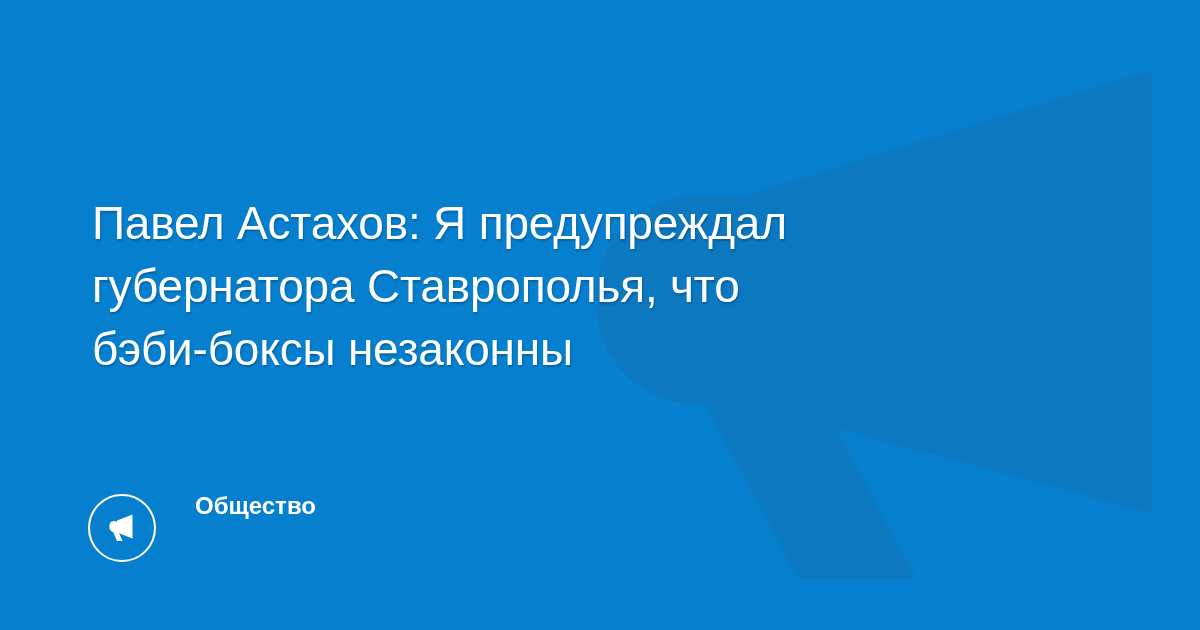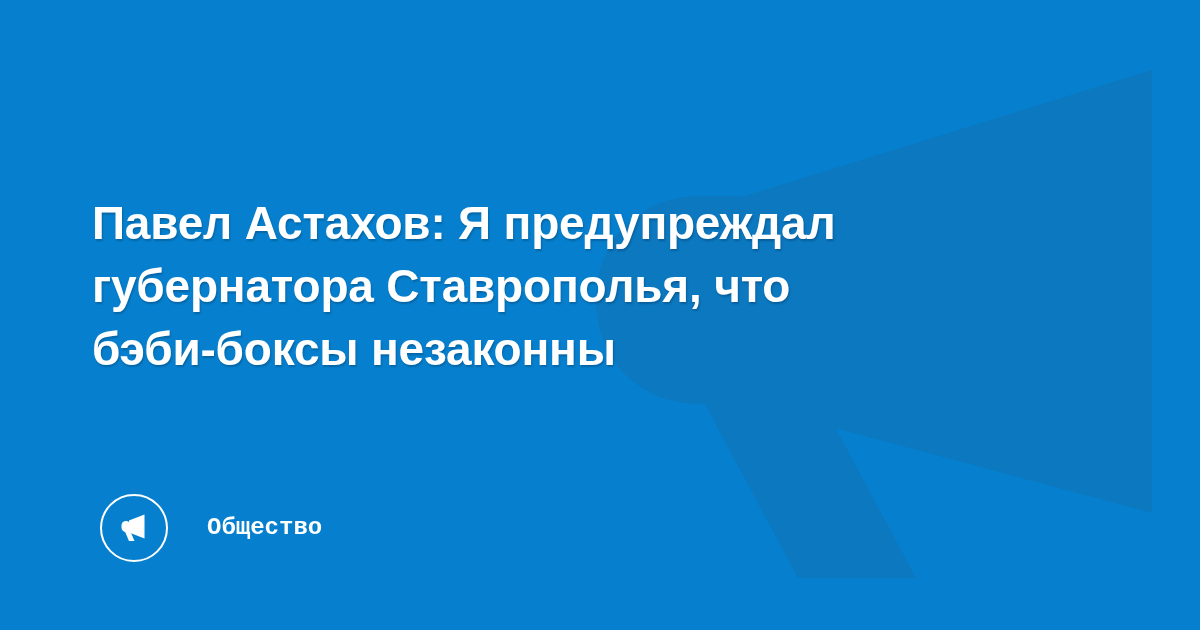--- a/index.html
+++ b/index.html
@@ -56,35 +56,33 @@
   }
 
   
   .headline {
     position: absolute;
     left: 92px;
     top: 192px;
     width: 960px;
     color: #ffffff;
     font-size: 46px;
-    font-weight: bold;
+    font-weight: normal;
     line-height: 63px;
     letter-spacing: -0.2px;
     text-shadow: 1px 2px 2px rgba(0, 40, 75, 0.30);
     white-space: pre-line;
   }
 
   
   .category {
     position: absolute;
-    left: 100px;
+    left: 88px;
     top: 494px;
     display: flex;
-    align-items: center;
-    font-family: Liberation Mono, monospace;
   }
   .category-circle {
     width: 68px;
     height: 68px;
     border-radius: 50%;
     border: 2px solid #ffffff;
     box-sizing: border-box;
     display: flex;
     align-items: center;
     justify-content: center;

